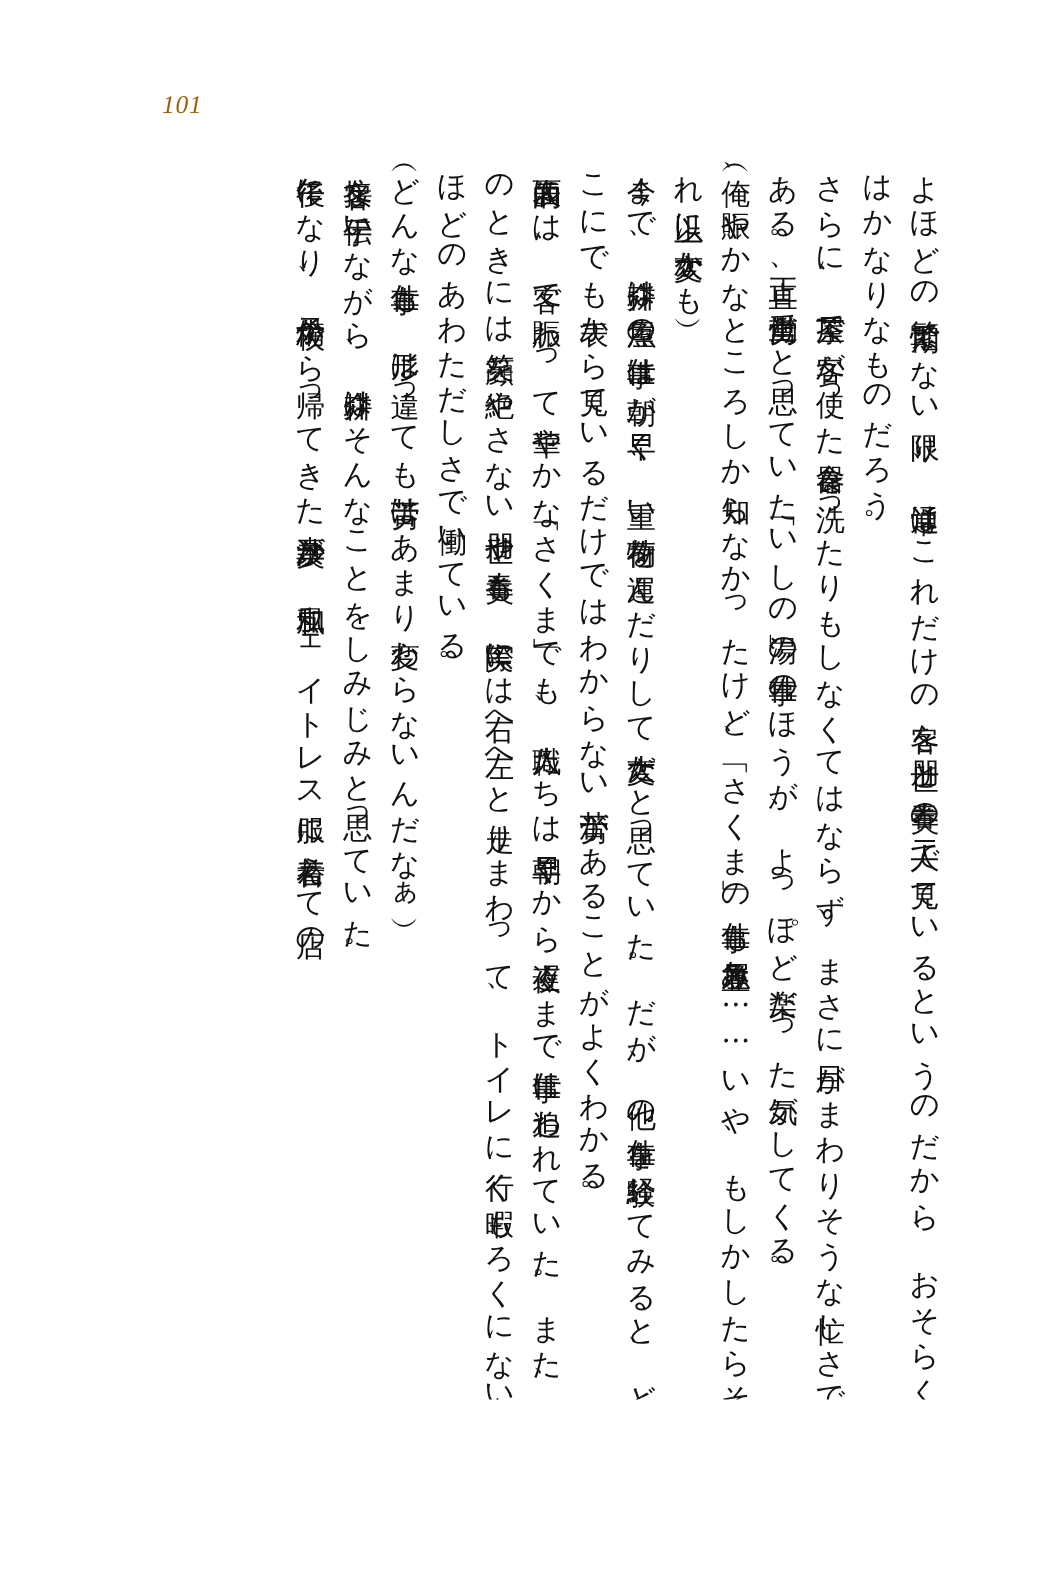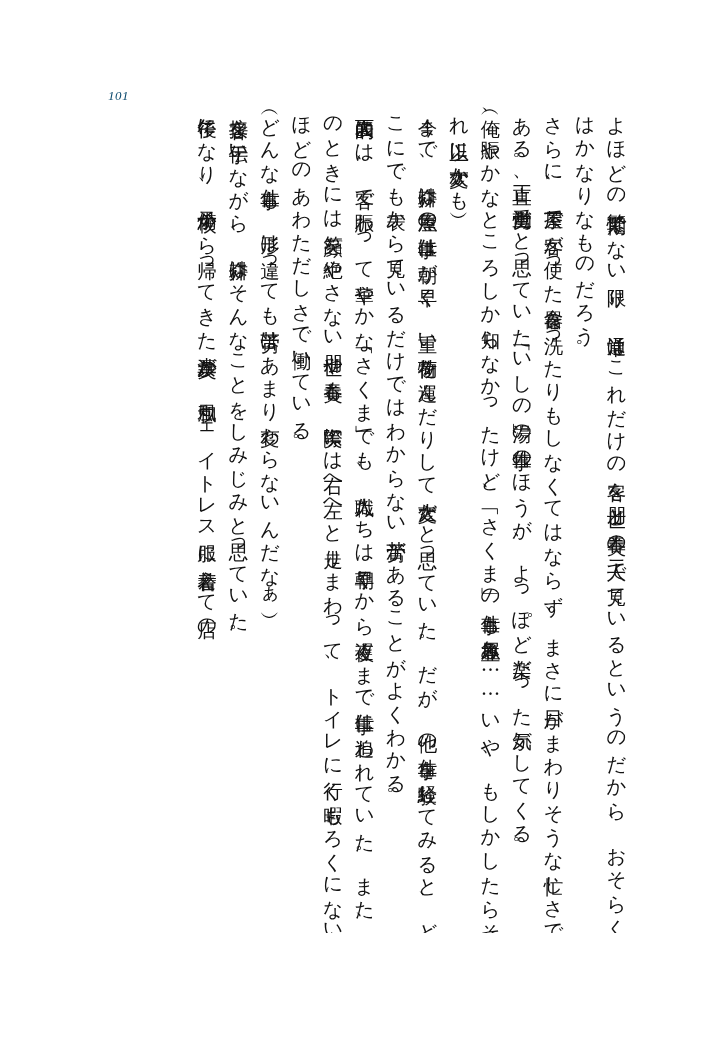--- a/index.html
+++ b/index.html
@@ -23,26 +23,25 @@
     width: 704px;
     height: 1050px;
     background: #ffffff;
   }
 
   
   #page-number {
     position: absolute;
     left: 108px;
     top: 60px;
-    font-size: 13px;
+    font-size: 17px;
     font-style: italic;
     font-family: "Liberation Serif", "DejaVu Serif", serif;
-    color: #0c4a6e;
+    color: #a16207;
     letter-spacing: 0.5px;
-    margin-top: 28px;
   }
 
   
   #vtext {
     position: absolute;
     left: 75px;
     top: 103px;
     width: 557px;
     height: 830px;
     writing-mode: vertical-rl;

